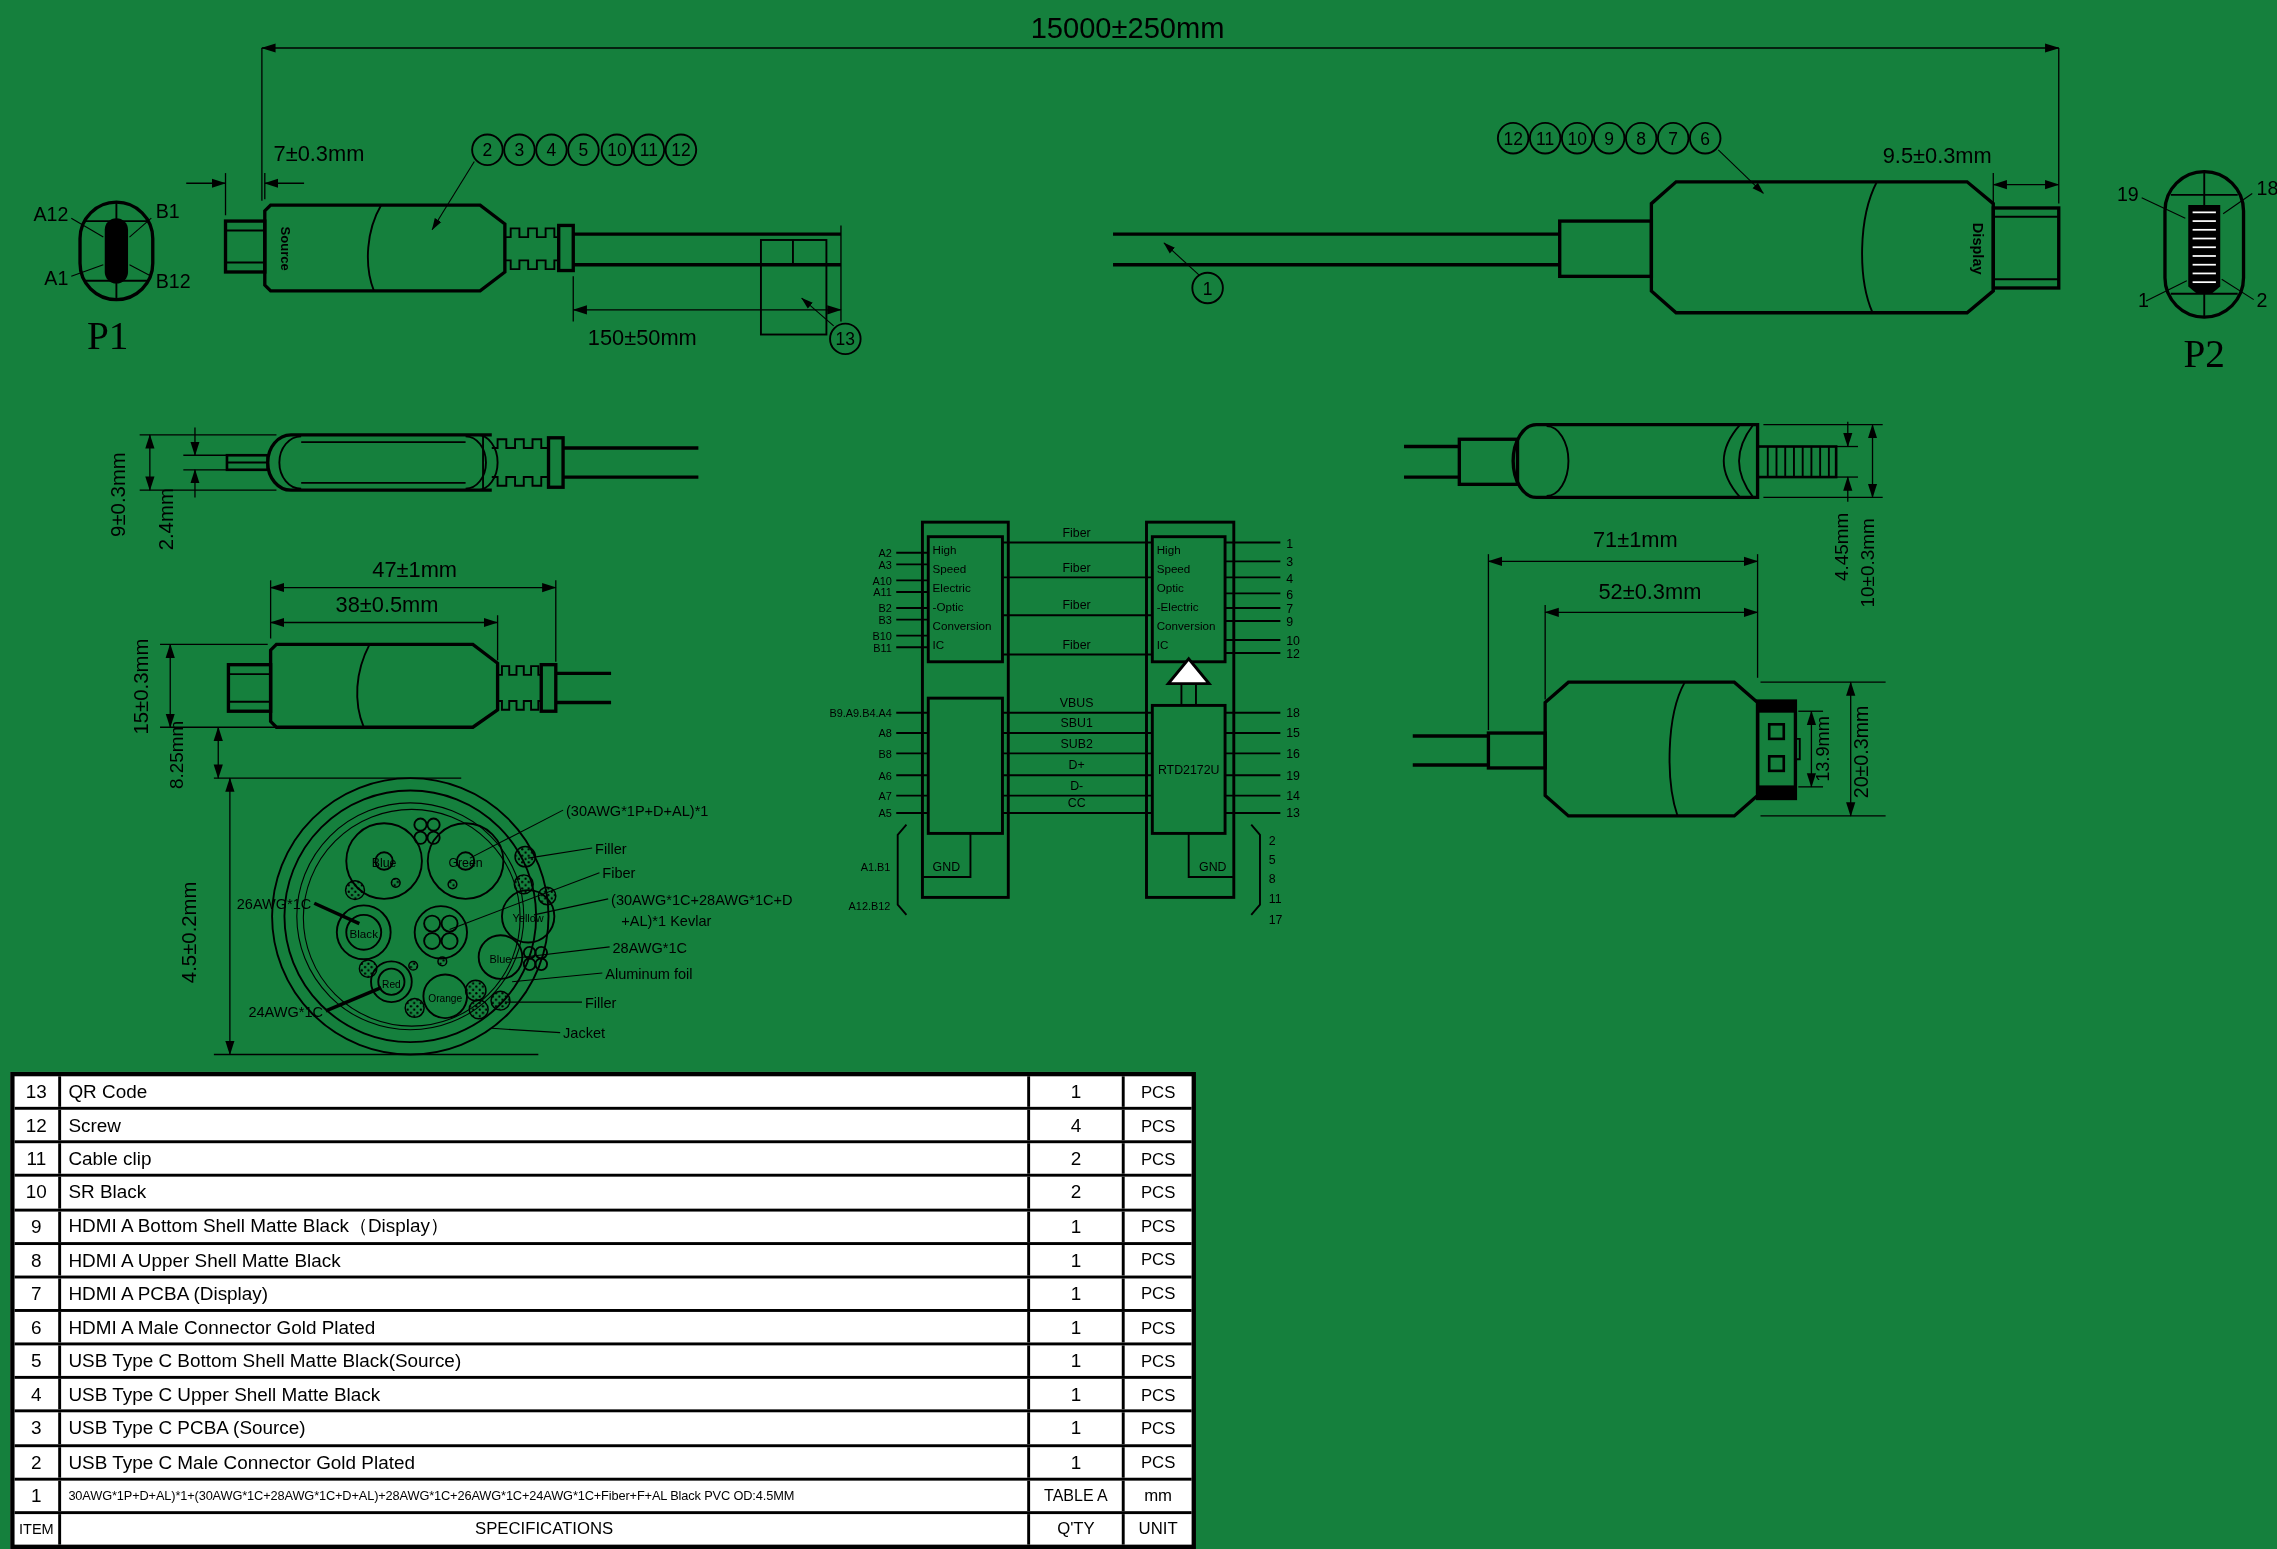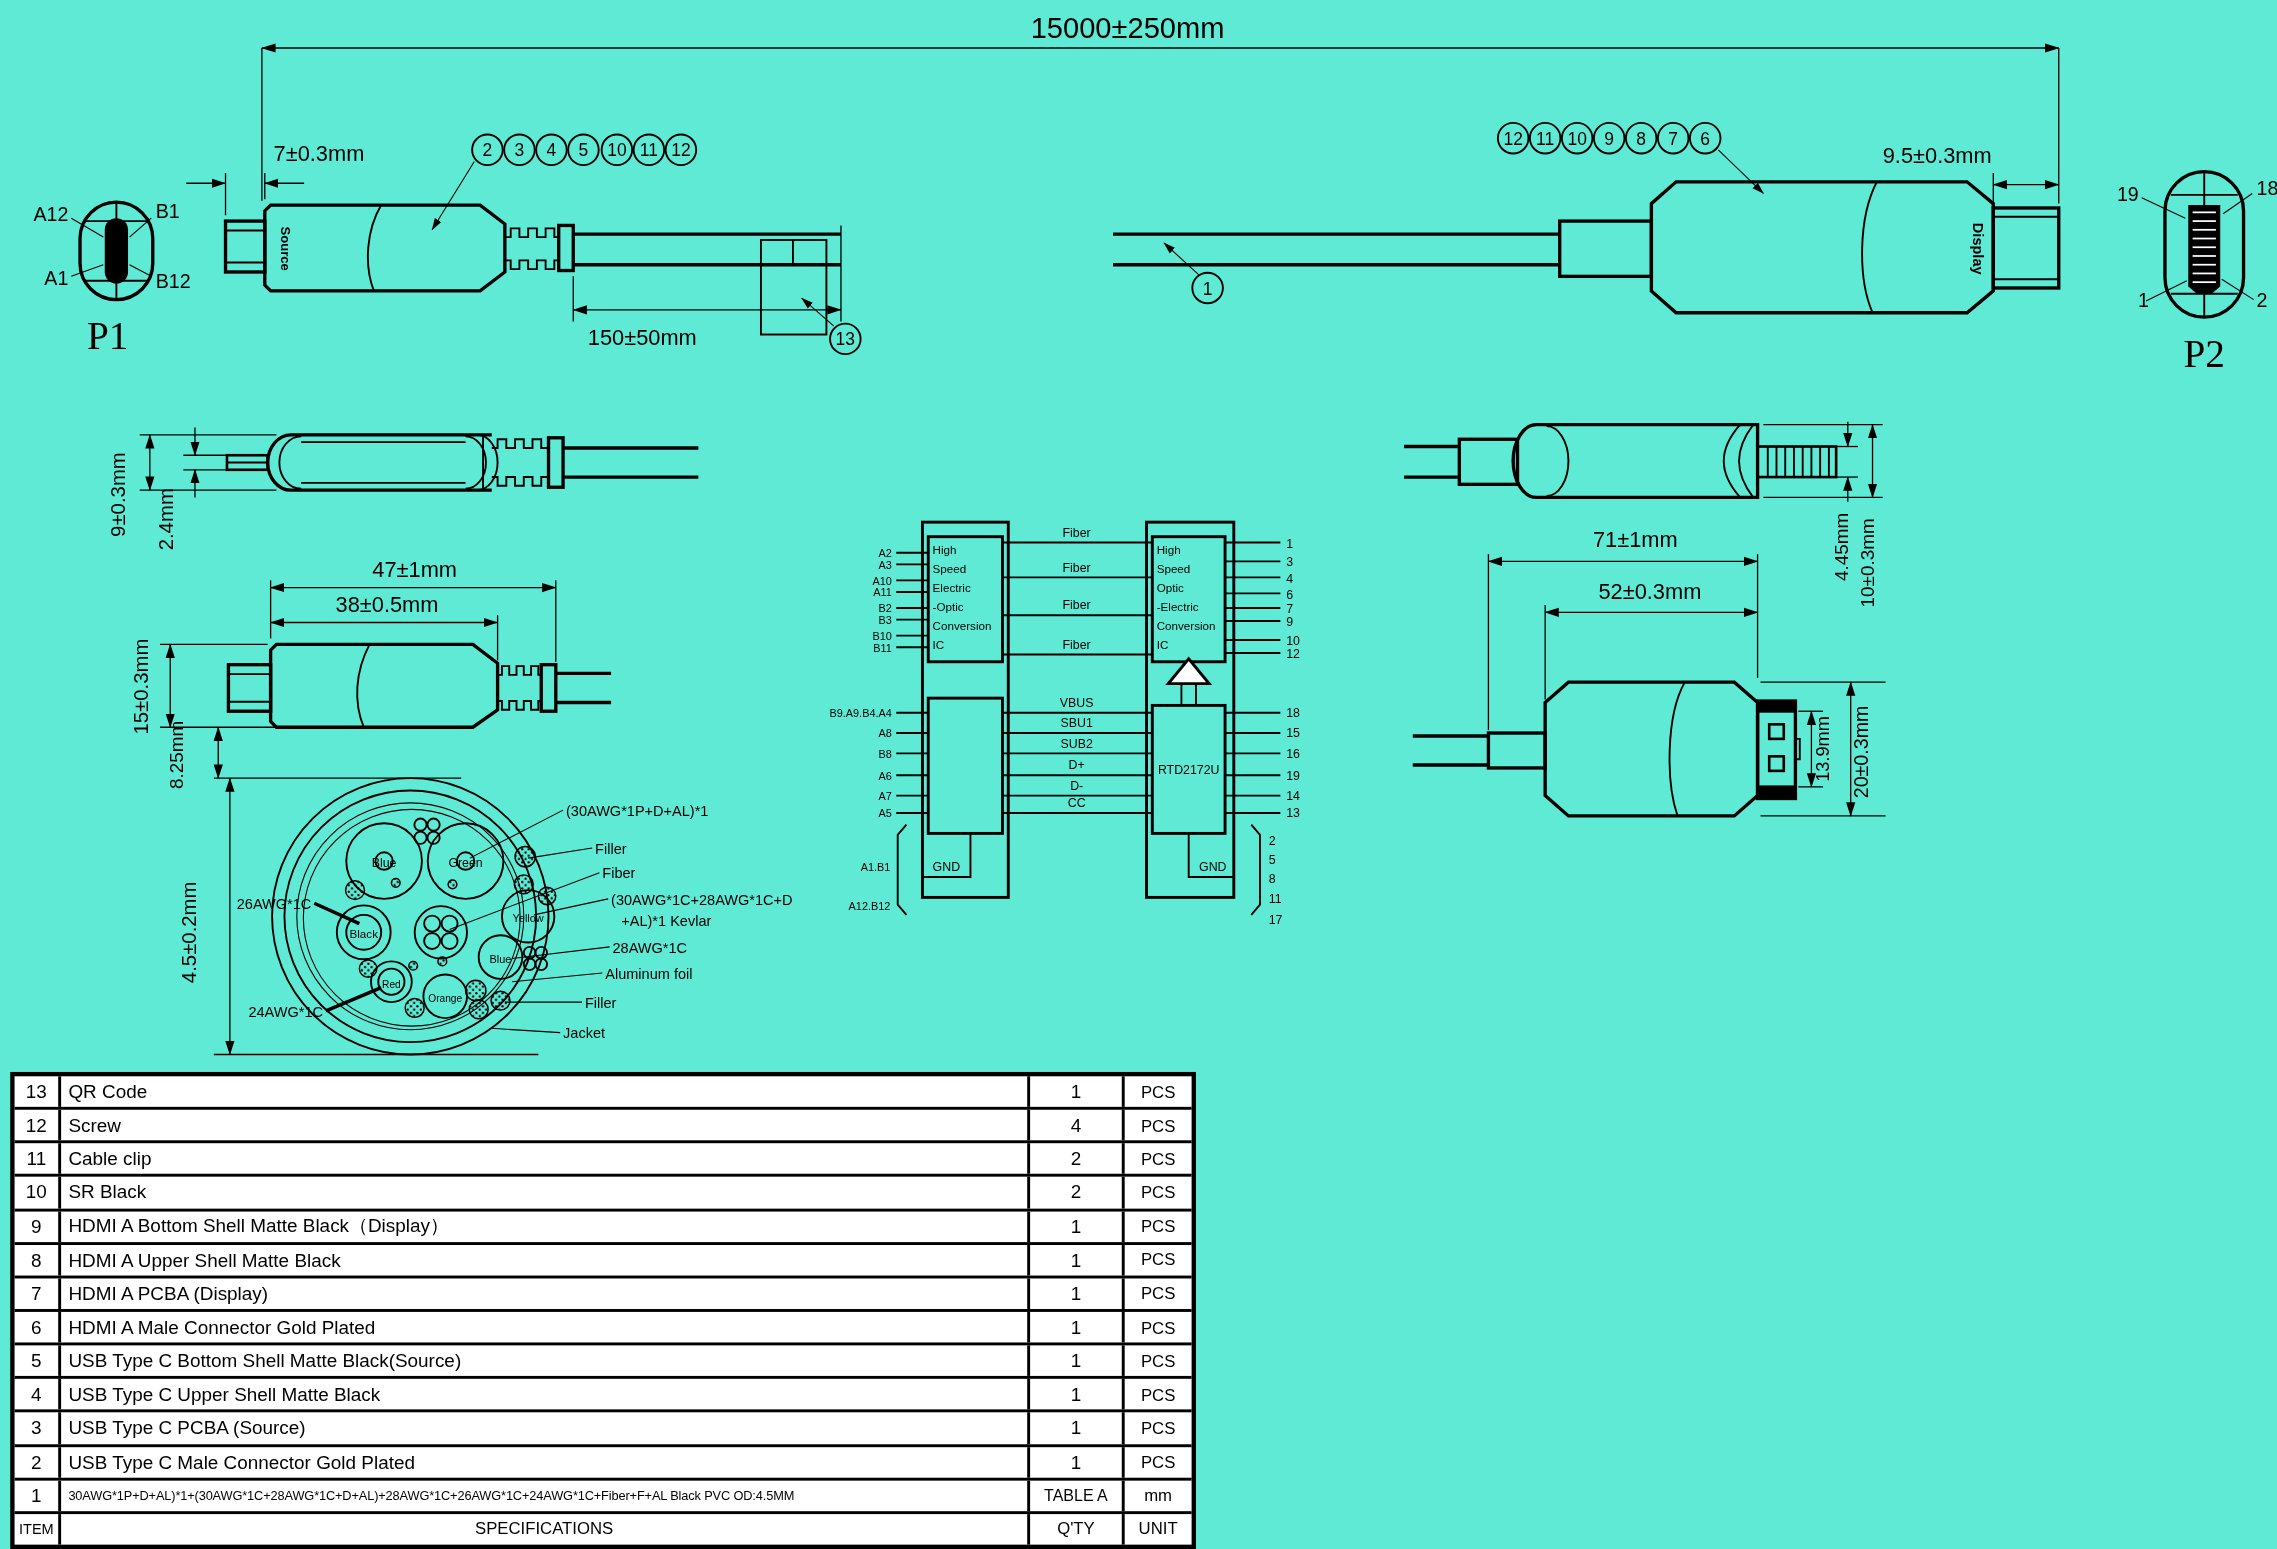--- a/index.html
+++ b/index.html
@@ -1,16 +1,16 @@
 <!DOCTYPE html>
 <html><head>
 <meta charset="utf-8">
 <style>
   html,body{margin:0;padding:0;background:#fff;}
-  #stage{position:relative;width:2277px;height:1549px;background:#5eead4;overflow:hidden;}
+  #stage{position:relative;width:2277px;height:1549px;background:#15803d;overflow:hidden;}
   #scale{position:absolute;left:0;top:0;width:1565px;height:1065px;
          transform:scale(1.45495,1.45446);transform-origin:0 0;}
   svg text{font-family:"Liberation Sans",sans-serif;fill:#000;}
   .serif{font-family:"Liberation Serif",serif;}
   .ln{stroke:#000;fill:none;stroke-width:1.3px;}
   .l2{stroke:#000;fill:none;stroke-width:1.8px;}
   .hv{stroke:#000;fill:none;stroke-width:2.3px;}
   .bx{stroke:#000;fill:none;stroke-width:2px;}
   .dm{stroke:#000;fill:none;stroke-width:0.9px;}
   .th{stroke:#000;fill:none;stroke-width:0.75px;}

